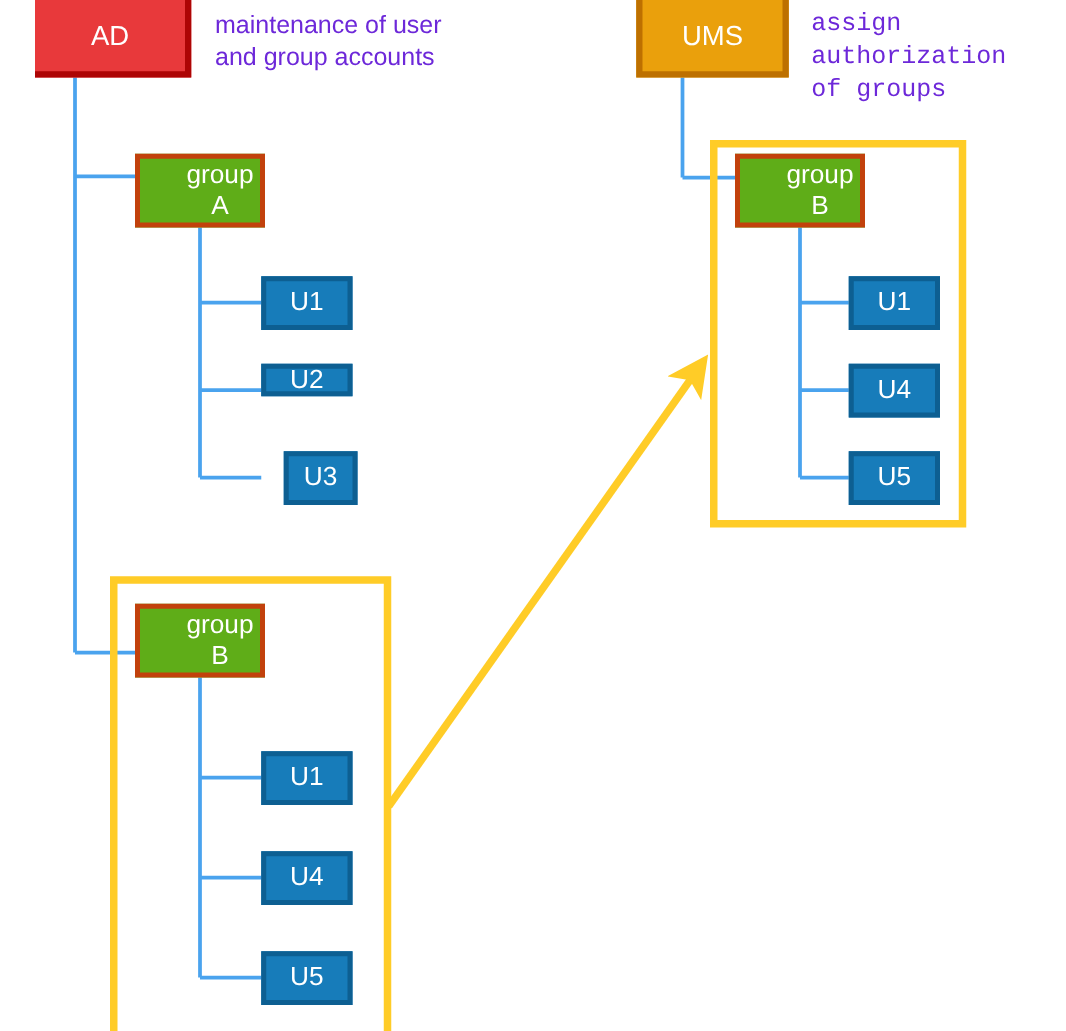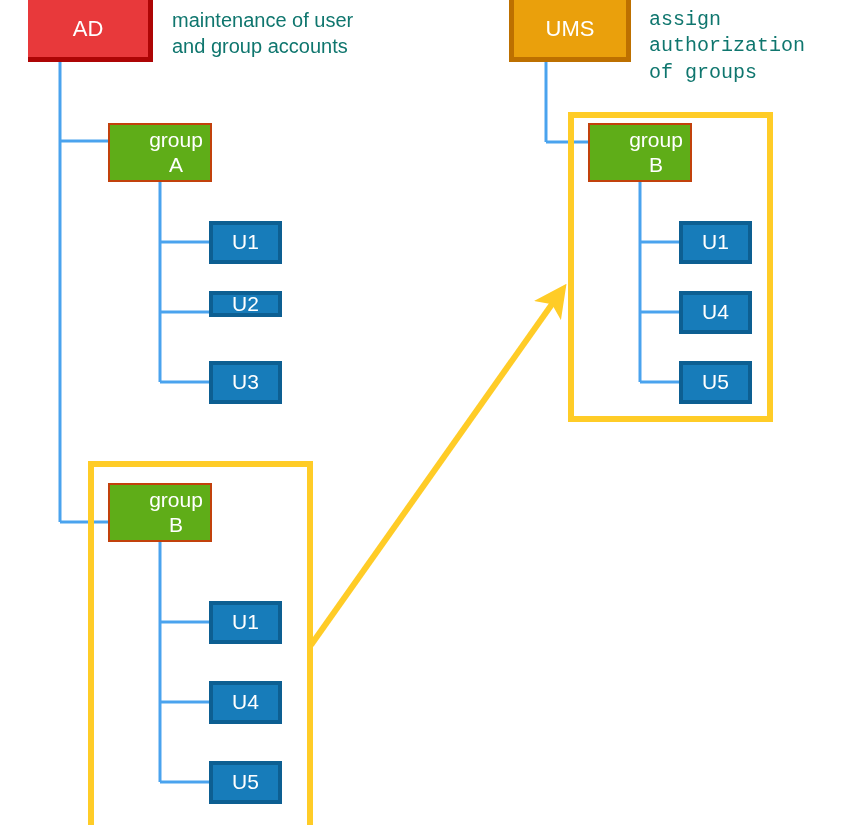--- a/index.html
+++ b/index.html
@@ -40,32 +40,32 @@
     border: 5px solid #ad0505;
     font-size: 22px;
   }
   .node-ums {
     background: #eaa00c;
     border: 5px solid #bd7000;
     font-size: 22px;
   }
   .node-group {
     background: #5fad18;
-    border: 2px solid #c2410c;
+    border: 4px solid #c2410c;
     font-size: 21px;
     padding-left: 32px;
   }
   .node-user {
     background: #177cba;
     border: 4px solid #0d5f92;
     font-size: 21px;
   }
   .desc {
     position: absolute;
-    color: #0f766e;
+    color: #6d28d9;
     font-size: 20px;
     line-height: 1.32;
     white-space: pre-line;
   }
   .group-frame {
     position: absolute;
     box-sizing: border-box;
     border: 6px solid #ffcc27;
     background: transparent;
   }
@@ -122,21 +122,21 @@
 and group accounts</div>
 
   <div class="node node-ums" style="left:481px; top:-5px; width:122px; height:67px;">UMS</div>
   <div class="desc" style="left:621px; top:7px; width:215px;font-family:Liberation Mono, monospace;">assign authorization
 of groups</div>
 
   <div class="node node-group" style="left:80px; top:123px; width:104px; height:59px;">group
 A</div>
   <div class="node node-user" style="left:181px; top:221px; width:73px; height:43px;">U1</div>
   <div class="node node-user" style="left:181px; top:291px; width:73px; height:26px;">U2</div>
-  <div class="node node-user" style="left:181px; top:361px; width:73px; height:43px;">U3</div>
+  <div class="node node-user" style="left:199px; top:361px; width:59px; height:43px;">U3</div>
 
   <div class="node node-group" style="left:80px; top:483px; width:104px; height:59px;">group
 B</div>
   <div class="node node-user" style="left:181px; top:601px; width:73px; height:43px;">U1</div>
   <div class="node node-user" style="left:181px; top:681px; width:73px; height:43px;">U4</div>
   <div class="node node-user" style="left:181px; top:761px; width:73px; height:43px;">U5</div>
 
   <div class="node node-group" style="left:560px; top:123px; width:104px; height:59px;">group
 B</div>
   <div class="node node-user" style="left:651px; top:221px; width:73px; height:43px;">U1</div>

